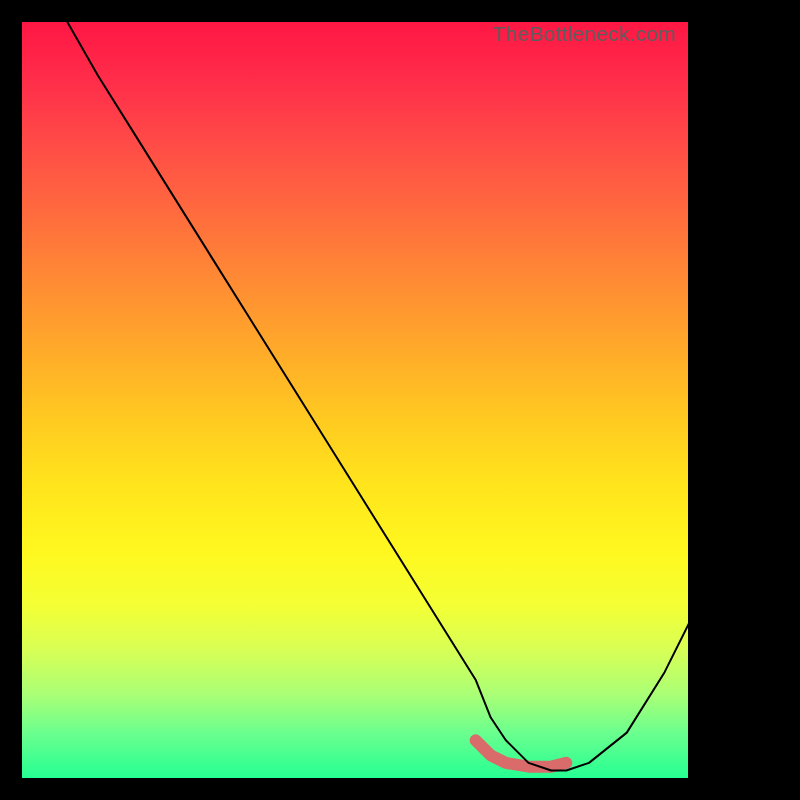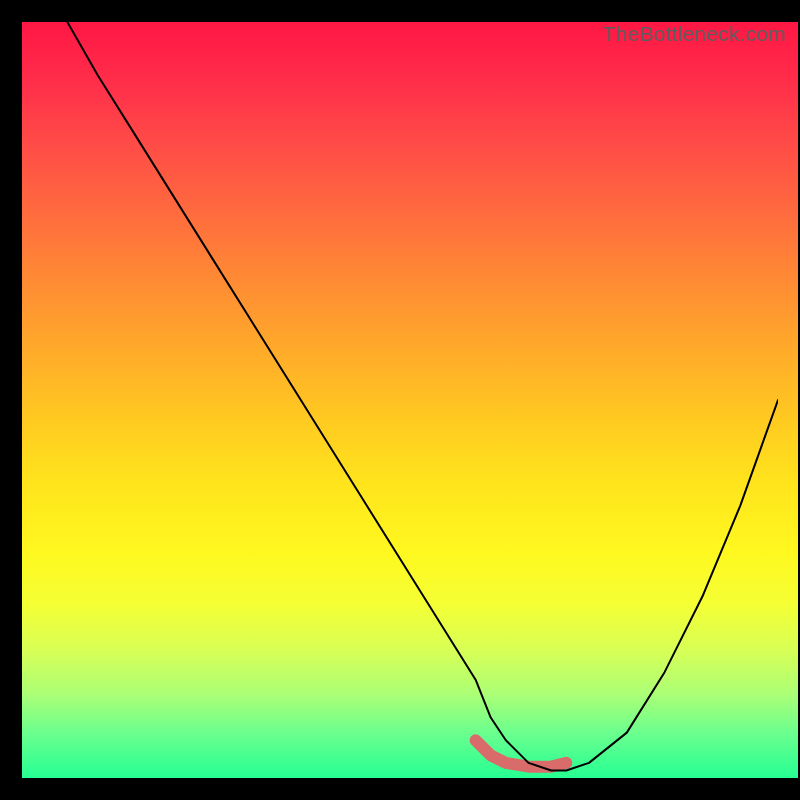--- a/index.html
+++ b/index.html
@@ -8,21 +8,21 @@
     width: 800px;
     height: 800px;
     background: #000;
     overflow: hidden;
     font-family: Arial, Helvetica, sans-serif;
   }
   .frame {
     position: absolute;
     left: 22px;
     top: 22px;
-    width: 776px;
+    width: 666px;
     height: 756px;
     background: linear-gradient(to bottom,
       #ff1744 0%,
       #ff2e4a 8%,
       #ff4b47 16%,
       #ff6a3e 25%,
       #ff8a34 34%,
       #ffa92a 43%,
       #ffc821 52%,
       #ffe41c 61%,

